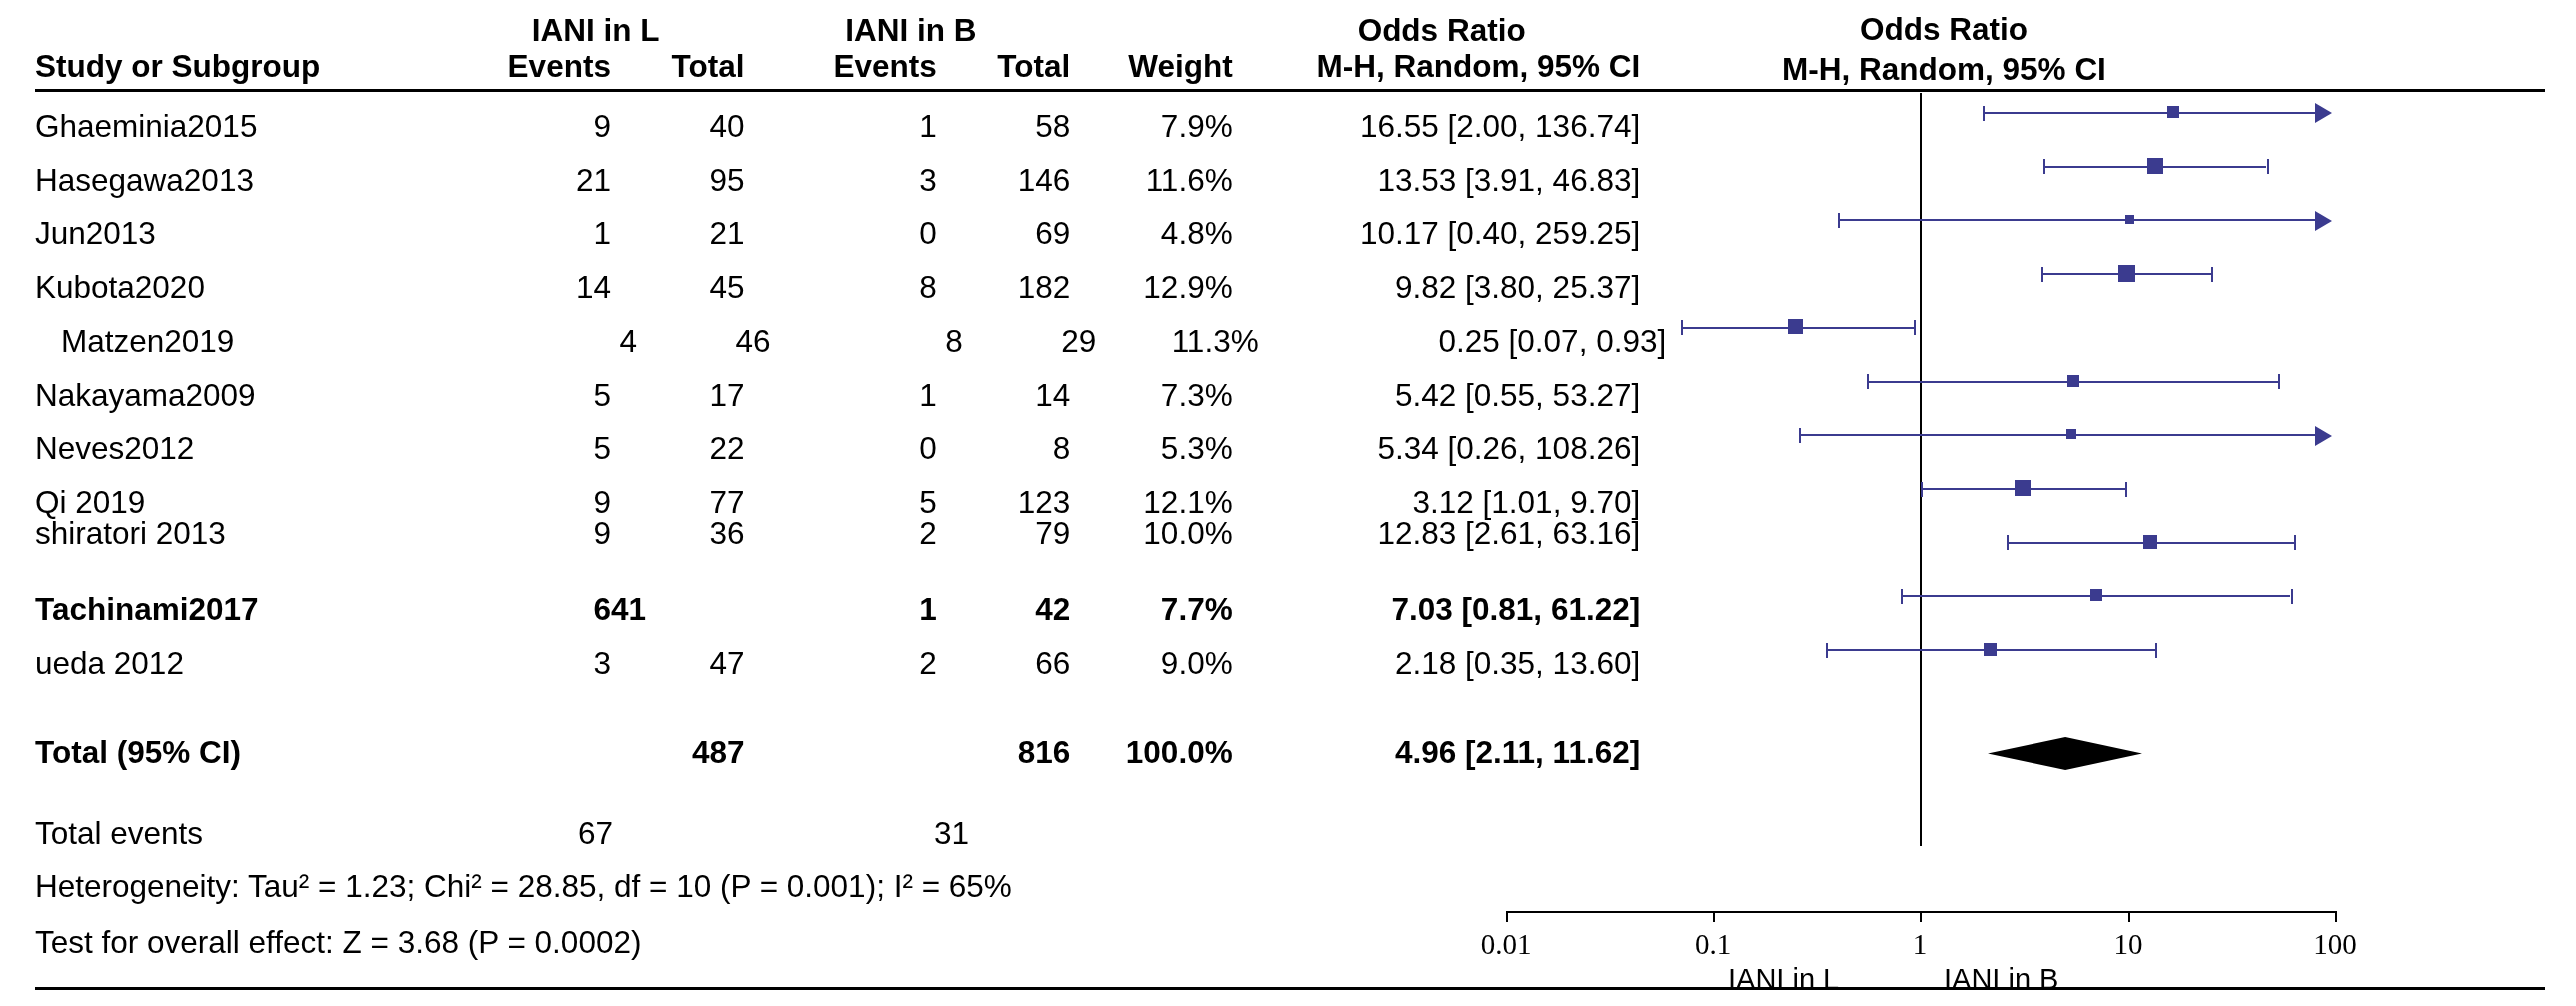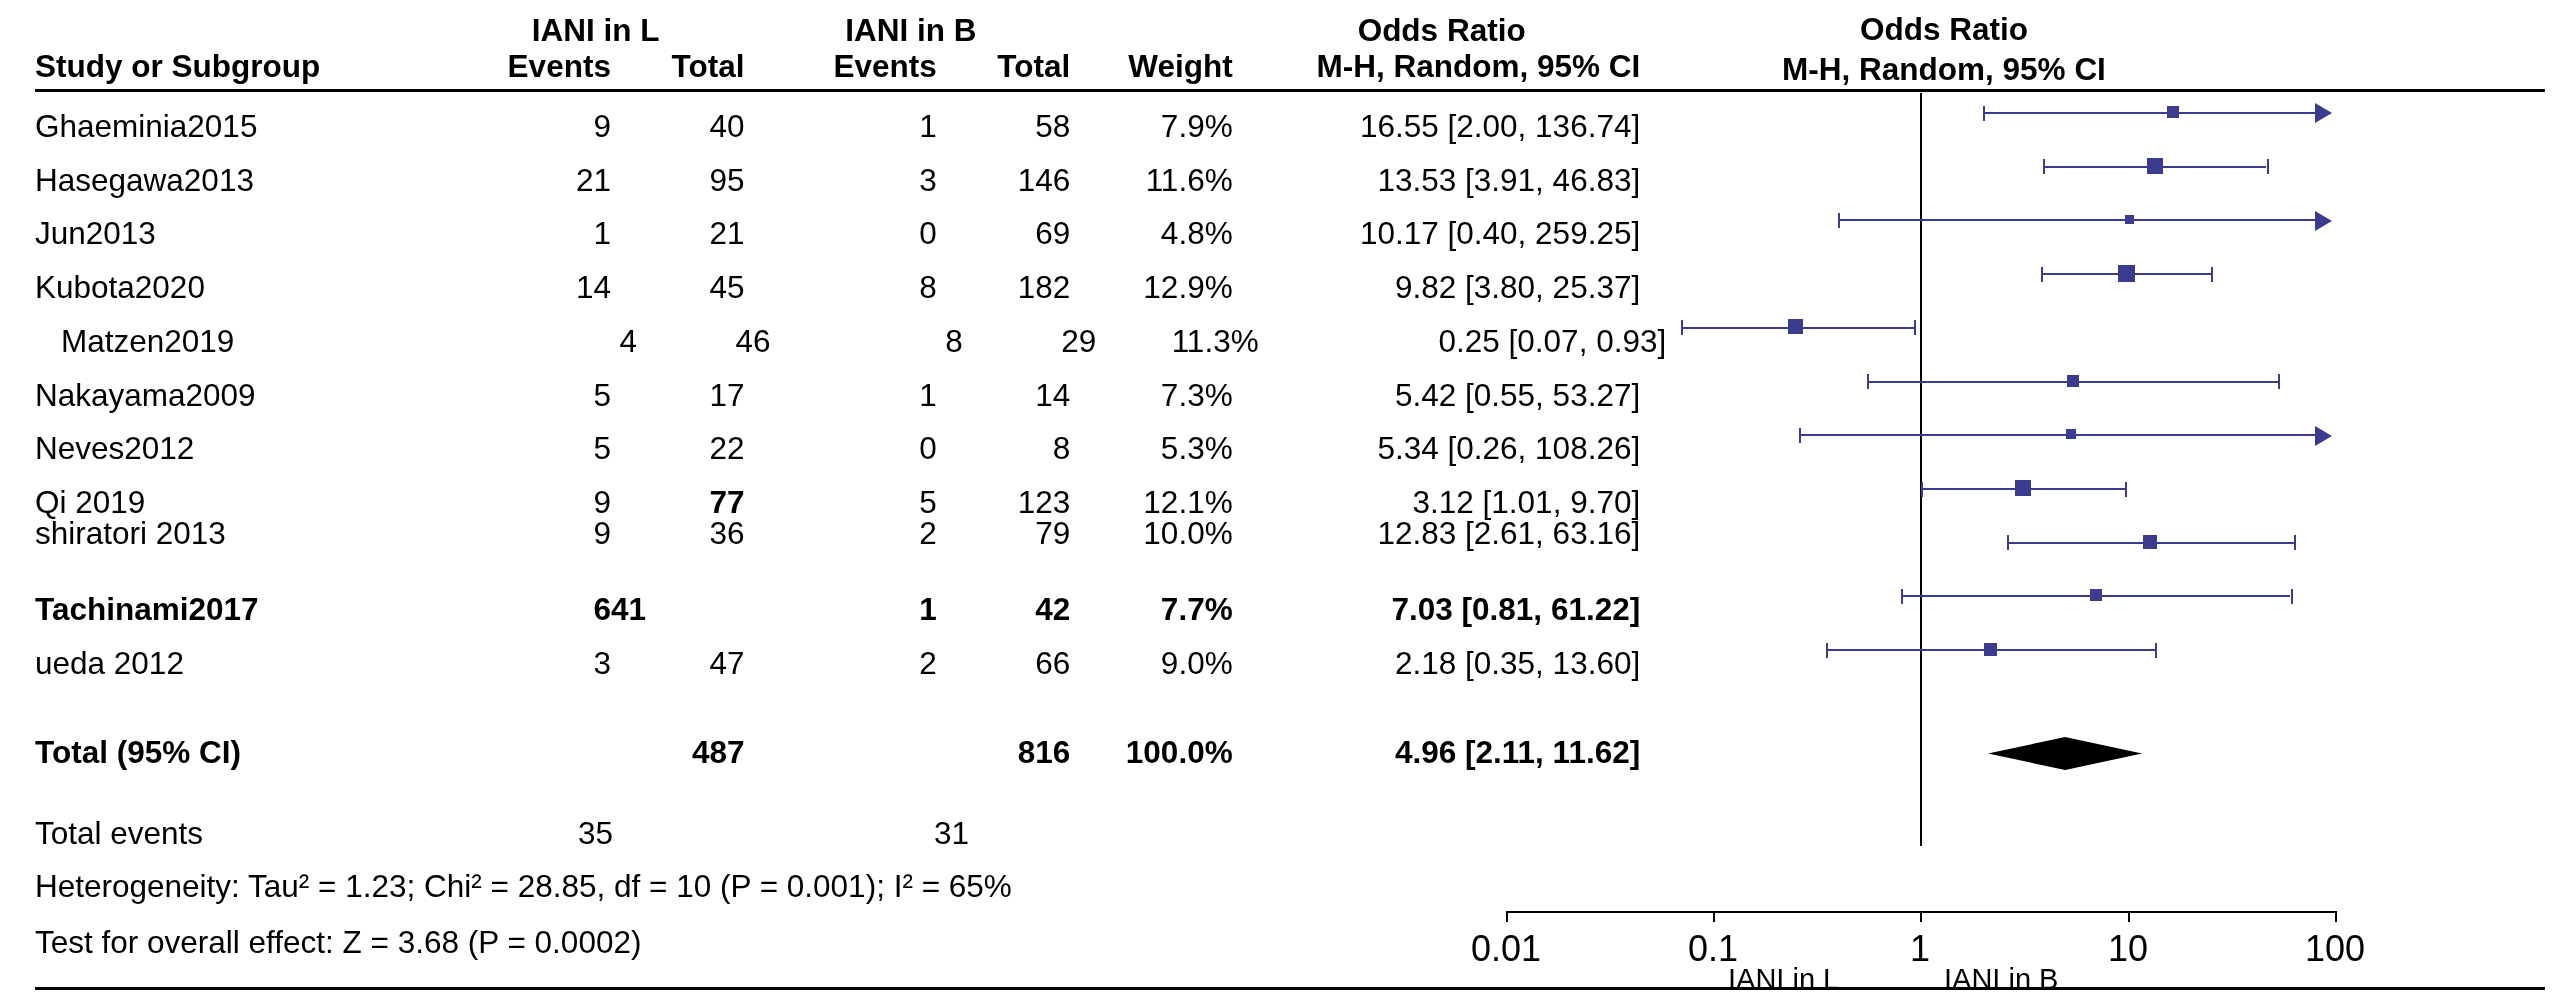--- a/index.html
+++ b/index.html
@@ -30,21 +30,21 @@
 
   .notes{position:absolute;left:35px;font-size:31.5px;}
 
   
   .plot{position:absolute;left:1669px;top:0;width:876px;height:1006px;}
   .plot-title{position:absolute;width:100%;text-align:center;font-weight:bold;font-size:31.5px;}
   .plot-sub{position:absolute;width:100%;text-align:center;font-weight:bold;font-size:31.5px;}
   .vline{position:absolute;width:2.3px;background:#000;}
   .axis{position:absolute;height:2.3px;background:#000;}
   .tick{position:absolute;width:2.3px;height:10.5px;background:#000;}
-  .ticklab{position:absolute;font-size:36px;text-align:center;transform:translateX(-50%);}
+  .ticklab{position:absolute;font-size:29px;text-align:center;transform:translateX(-50%);font-family:Liberation Serif, serif;}
   .ci{position:absolute;height:2.3px;background:#3b3b8f;}
   .cap{position:absolute;width:2.3px;height:15px;background:#3b3b8f;}
   .pt{position:absolute;background:#3b3b8f;}
   .arrow{position:absolute;width:0;height:0;border-top:10px solid transparent;border-bottom:10px solid transparent;border-left:17.5px solid #3b3b8f;}
   .axlabel{position:absolute;font-size:29px;}
 </style>
 </head>
 <body>
 
 <div id="root">
@@ -133,21 +133,21 @@
         <div style="width: 169px; text-align: right;">5</div>
         <div style="width: 134px; text-align: right;">22</div>
         <div style="width: 193px; text-align: right;">0</div>
         <div style="width: 134px; text-align: right;">8</div>
         <div style="width: 163px; text-align: right;">5.3%</div>
         <div style="width: 409px; text-align: right; padding-right: 5.8px;">5.34 [0.26, 108.26]</div>
       </div>
       <div class="row" style="position: absolute; left: 35px; top: 481px; width: 1611px;">
         <div style="width: 409px; text-align: left;">Qi 2019</div>
         <div style="width: 169px; text-align: right;">9</div>
-        <div style="width: 134px; text-align: right; font-weight: bold;">77</div>
+        <div style="width: 134px; text-align: right;">77</div>
         <div style="width: 193px; text-align: right;">5</div>
         <div style="width: 134px; text-align: right;">123</div>
         <div style="width: 163px; text-align: right;">12.1%</div>
         <div style="width: 409px; text-align: right; padding-right: 5.8px;">3.12 [1.01, 9.70]</div>
       </div>
       <div class="row" style="position: absolute; left: 35px; top: 512px; width: 1611px;">
         <div style="width: 409px; text-align: left;">shiratori 2013</div>
         <div style="width: 169px; text-align: right;">9</div>
         <div style="width: 134px; text-align: right;">36</div>
         <div style="width: 193px; text-align: right;">2</div>
@@ -181,21 +181,21 @@
         <div style="width: 134px; text-align: right;">816</div>
         <div style="width: 163px; text-align: right;">100.0%</div>
         <div style="width: 409px; text-align: right; padding-right: 5.8px;">4.96 [2.11, 11.62]</div>
       </div>
     </div>
 
   <div class="rule" style="left:35px;top:987px;width:2510px;"></div>
 
   <div class="notes" style="top:815px;">
     <span>Total events</span>
-    <span style="position:absolute;left:479px;width:99px;text-align:right;">35</span>
+    <span style="position:absolute;left:479px;width:99px;text-align:right;">67</span>
     <span style="position:absolute;left:835px;width:99px;text-align:right;">31</span>
   </div>
   <div class="notes" style="top:868px;">Heterogeneity: Tau² = 1.23; Chi² = 28.85, df = 10 (P = 0.001); I² = 65%</div>
   <div class="notes" style="top:924px;">Test for overall effect: Z = 3.68 (P = 0.0002)</div>
 
   <div class="plot" style="left: 1506px;">
     <div class="plot-title" style="top:10.5px;">Odds Ratio</div>
     <div class="plot-sub" style="top:51px;">M-H, Random, 95% CI</div>
 
     <div class="vline" style="left: 414px; top: 93px; height: 753px;"></div>

